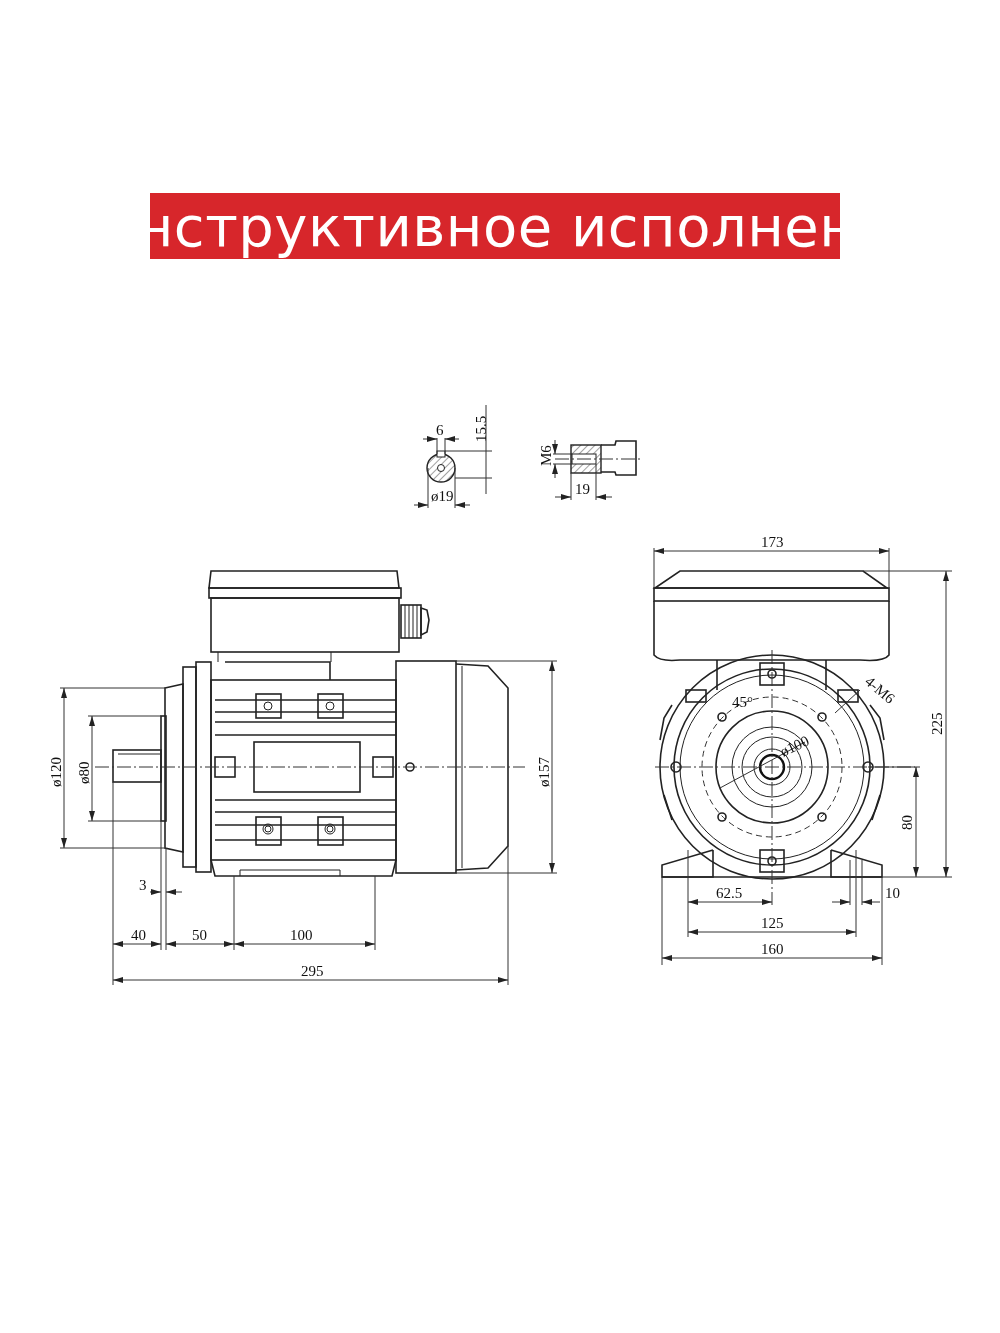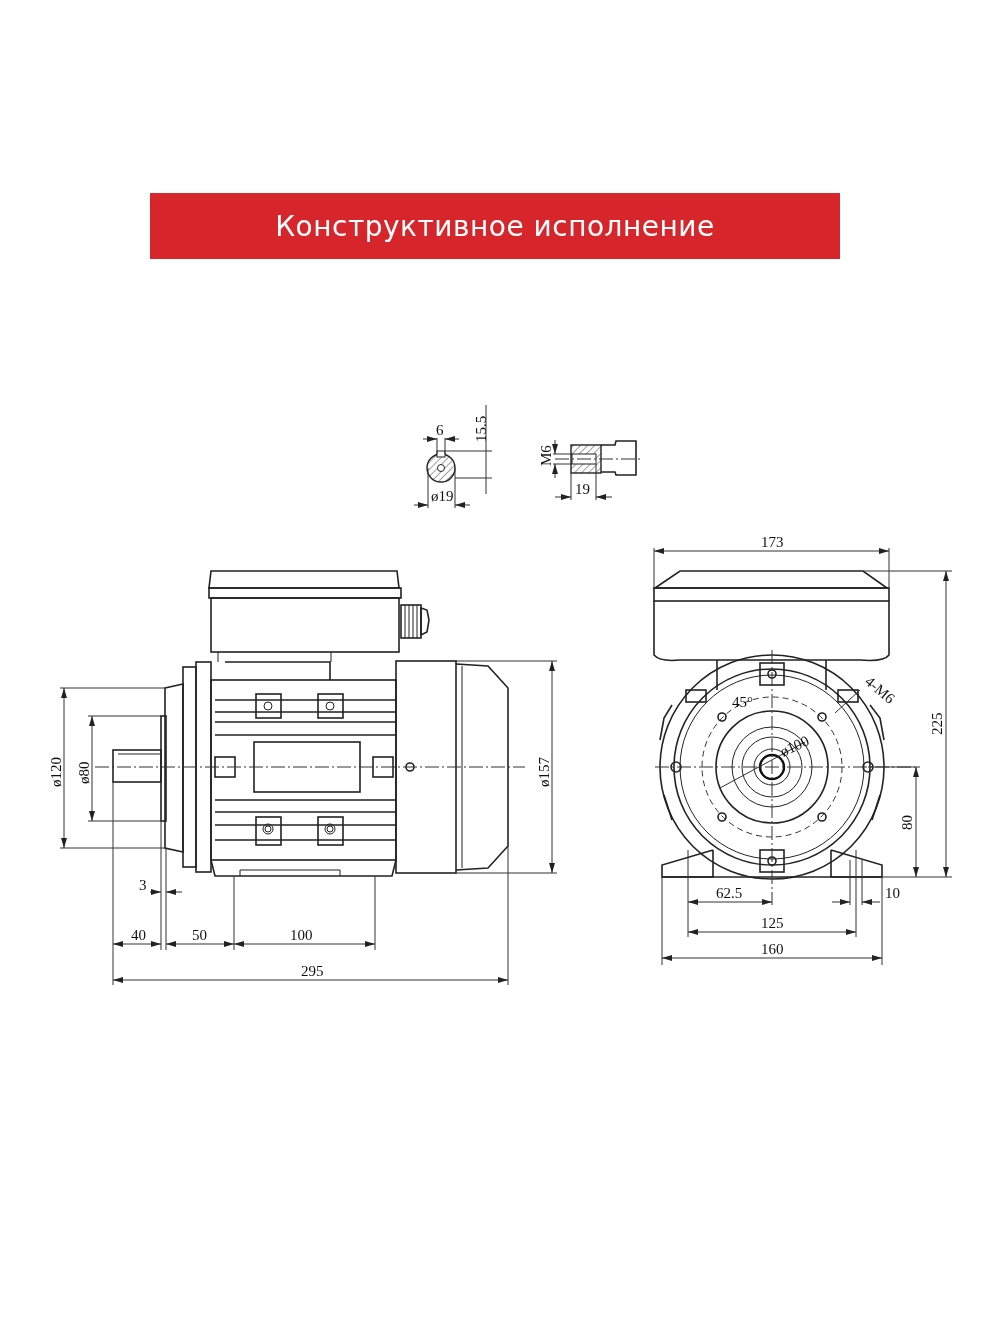--- a/index.html
+++ b/index.html
@@ -1,18 +1,18 @@
 <!DOCTYPE html>
 <html><head>
 <meta charset="utf-8">
 <style>
   html,body{margin:0;padding:0;background:#fff;}
   body{width:1000px;height:1333px;position:relative;overflow:hidden;font-family:"Liberation Sans",sans-serif;}
   .banner{position:absolute;left:150px;top:193px;width:690px;height:66px;background:#d7262b;display:flex;align-items:center;justify-content:center;}
-  .banner span{color:#fff;font-size:28px;font-family:"DejaVu Sans",sans-serif;letter-spacing:0.5px;white-space:nowrap;}
+  .banner span{color:#fff;font-size:56px;font-family:"DejaVu Sans",sans-serif;letter-spacing:0.5px;white-space:nowrap;}
   svg{position:absolute;left:0;top:0;}
   .ln{stroke:#222;stroke-width:1.6;fill:none;}
   .th{stroke:#222;stroke-width:1;fill:none;}
   .dim{stroke:#333;stroke-width:1;fill:none;}
   .ctr{stroke:#333;stroke-width:1;fill:none;stroke-dasharray:14 3 2 3;}
   .dsh{stroke:#333;stroke-width:1;fill:none;stroke-dasharray:6 4;}
   .hatch{fill:url(#hatch);stroke:#222;stroke-width:1.4;}
   .dt{font-family:"Liberation Serif",serif;font-size:15px;fill:#111;}
 </style>
 </head>

